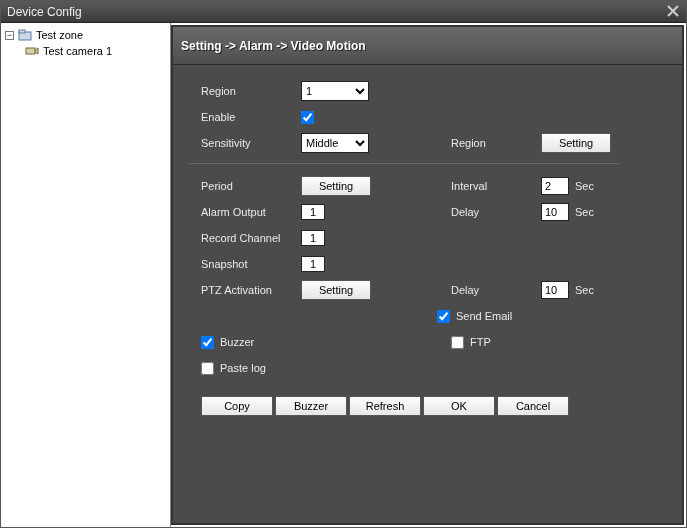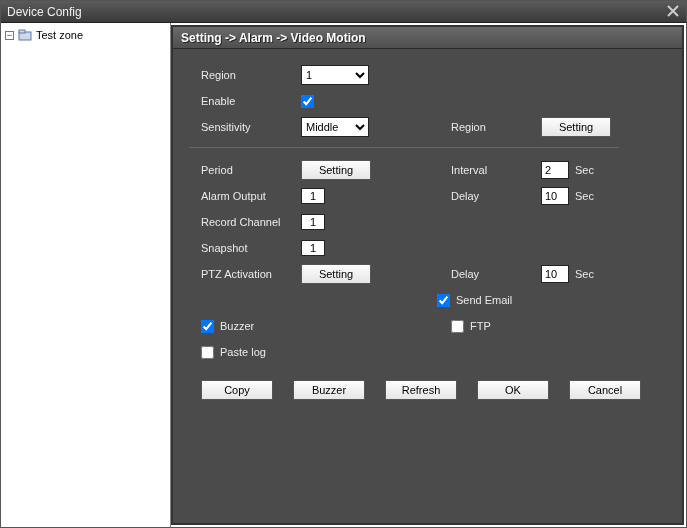--- a/index.html
+++ b/index.html
@@ -74,21 +74,21 @@
   .main {
     flex: 1;
     background: #4b4b4b;
     border: 2px solid #333;
     margin: 2px 2px 2px 0;
     position: relative;
     color: #eee;
   }
   .breadcrumb {
     background: linear-gradient(to bottom, #6a6a6a, #4f4f4f);
-    height: 22px;
+    height: 38px;
     display: flex;
     align-items: center;
     padding: 0 8px;
     color: #fff;
     font-weight: bold;
     font-size: 12px;
     border-bottom: 1px solid #2a2a2a;
     text-shadow: 1px 1px 0 #222;
   }
   .form-area {
@@ -147,21 +147,21 @@
   .hr {
     border: none;
     border-top: 1px solid #666;
     margin: 8px 0 10px -12px;
     width: 430px;
   }
   .unit { color: #eaeaea; }
   .checkline { display:flex; align-items:center; gap:6px; }
   .buttonbar {
     display:flex;
-    gap: 20px;
+    gap: 2px;
     margin-top: 16px;
   }
   .buttonbar .btn { min-width: 72px; }
 </style>
 </head>
 <body>
 
 <div class="window">
   <div class="titlebar">
     <span class="title">Device Config</span>
@@ -176,20 +176,29 @@
       <div class="tree-root">
         <span class="tree-toggle">−</span>
         <span class="tree-icon">
           <svg width="14" height="12" viewBox="0 0 14 12">
               <rect x="1" y="3" width="12" height="8" fill="#cfd8e8" stroke="#5a7aa8"></rect>
               <rect x="1" y="1" width="6" height="3" fill="#cfd8e8" stroke="#5a7aa8"></rect>
             </svg>
         </span>
         <span>Test zone</span>
       </div>
+      <div class="tree-child">
+        <span class="tree-icon">
+          <svg width="14" height="12" viewBox="0 0 14 12">
+              <rect x="1" y="3" width="9" height="6" fill="#d8d0b0" stroke="#7a6a30"></rect>
+              <polygon points="10,5 13,3 13,9 10,7" fill="#d8d0b0" stroke="#7a6a30"></polygon>
+            </svg>
+        </span>
+        <span>Test camera 1</span>
+      </div>
     </div>
 
     <div class="main">
       <div class="breadcrumb">Setting -&gt; Alarm -&gt; Video Motion</div>
 
       <div class="form-area">
 
         <div class="row">
           <span class="lbl">Region</span>
           <span class="col2">

